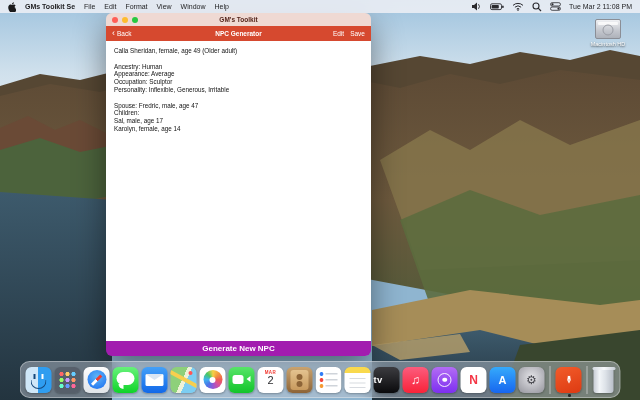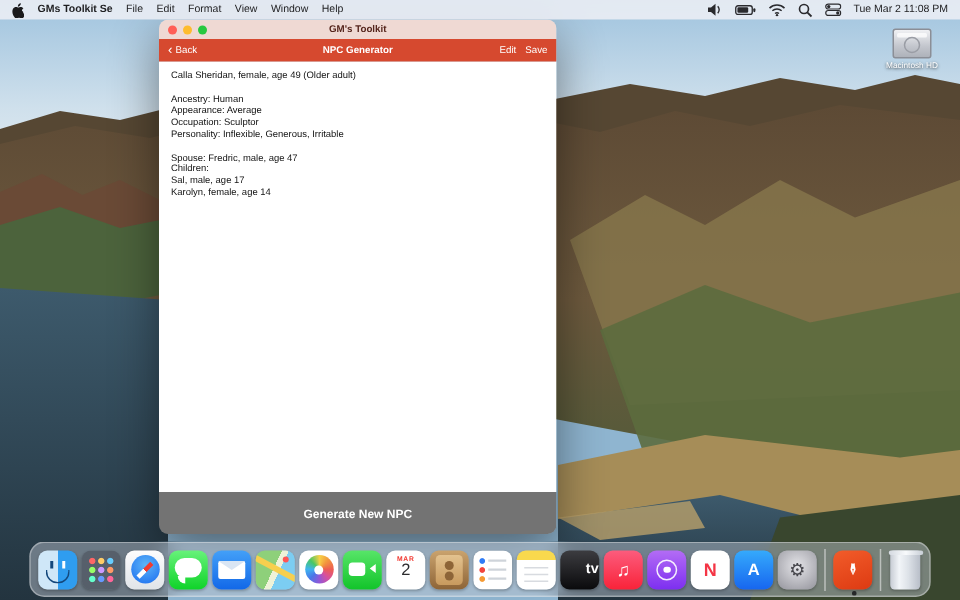--- a/index.html
+++ b/index.html
@@ -41,21 +41,21 @@
   .win-title { position:absolute; left:0; right:0; text-align:center;
     font-size:6.5px; font-weight:bold; color:#55251c; }
   .navbar { height:15px; background:#d6492f; color:#fff; display:flex; align-items:center;
     position:relative; font-size:6.5px; flex:0 0 auto; padding:0 6px; }
   .back-btn { display:flex; align-items:center; gap:2px; }
   .back-chevron { font-size:9px; line-height:1; margin-top:-1px; }
   .nav-title { position:absolute; left:0; right:0; text-align:center; font-weight:bold; pointer-events:none; }
   .nav-actions { margin-left:auto; display:flex; gap:6px; }
   .content { flex:1 1 auto; background:#fff; padding:6px 8px; overflow:hidden; }
   .npc-line { font-size:6.3px; line-height:7.8px; min-height:7.8px; color:#111; white-space:nowrap; }
-  .gen-btn { height:28px; background:#737373; color:#fff; font-weight:bold; font-size:8px;
+  .gen-btn { height:15px; background:#a21caf; color:#fff; font-weight:bold; font-size:8px;
     display:flex; align-items:center; justify-content:center; flex:0 0 auto; }
 
   
   .dock { position:absolute; left:50%; bottom:2px; transform:translateX(-50%);
     display:flex; align-items:center; gap:3px; height:37px; padding:4px 5px;
     background:rgba(195,201,212,0.45); border:0.5px solid rgba(255,255,255,0.35);
     border-radius:10px; backdrop-filter:blur(8px); z-index:25; }
   .di { width:26px; height:26px; border-radius:6px; position:relative; flex:0 0 auto;
     box-shadow:0 1px 2px rgba(0,0,0,0.25); }
   .run-dot { position:absolute; left:50%; bottom:-4px; width:2.5px; height:2.5px; border-radius:50%;
@@ -119,21 +119,21 @@
     radial-gradient(circle at 6px 7px,#2f7cf6 1.6px,transparent 2.2px),
     radial-gradient(circle at 6px 13px,#f2453d 1.6px,transparent 2.2px),
     radial-gradient(circle at 6px 19px,#f59a33 1.6px,transparent 2.2px),
     linear-gradient(#cfd4da,#cfd4da),linear-gradient(#cfd4da,#cfd4da),linear-gradient(#cfd4da,#cfd4da);
     background-size:auto,auto,auto,12px 1.5px,12px 1.5px,12px 1.5px;
     background-position:0 0,0 0,0 0,10px 6.2px,10px 12.2px,10px 18.2px; }
   .di-notes { background:linear-gradient(180deg,#f9d94d 0 6.5px,#fff 6.5px); }
   .di-notes::before { content:""; position:absolute; left:5px; top:11px; width:16px; height:1.4px;
     background:#d8dbe0; box-shadow:0 4.5px 0 #d8dbe0, 0 9px 0 #d8dbe0; }
   .di-tv { background:linear-gradient(180deg,#3c3c40,#0a0a0c); display:flex; align-items:center;
-    justify-content:flex-end; color:#fff; font-size:9.5px; font-weight:bold; letter-spacing:0.3px; }
+    justify-content:flex-start; color:#fff; font-size:9.5px; font-weight:bold; letter-spacing:0.3px; }
   .di-music { background:linear-gradient(180deg,#fc5c7d,#f92339); display:flex; align-items:center;
     justify-content:center; color:#fff; font-size:12px; }
   .di-podcasts { background:linear-gradient(180deg,#b36cf5,#7d2ff0); }
   .di-podcasts::before { content:""; position:absolute; left:50%; top:50%; width:12px; height:12px;
     transform:translate(-50%,-50%); border:1.4px solid rgba(255,255,255,0.9); border-radius:50%; }
   .di-podcasts::after { content:""; position:absolute; left:50%; top:50%; width:4.5px; height:4.5px;
     transform:translate(-50%,-50%); border-radius:50%; background:#fff; }
   .di-news { background:#fff; display:flex; align-items:center; justify-content:center;
     color:#f43545; font-size:12px; font-weight:bold; }
   .di-appstore { background:linear-gradient(180deg,#35aafc,#1766ef); display:flex; align-items:center;

